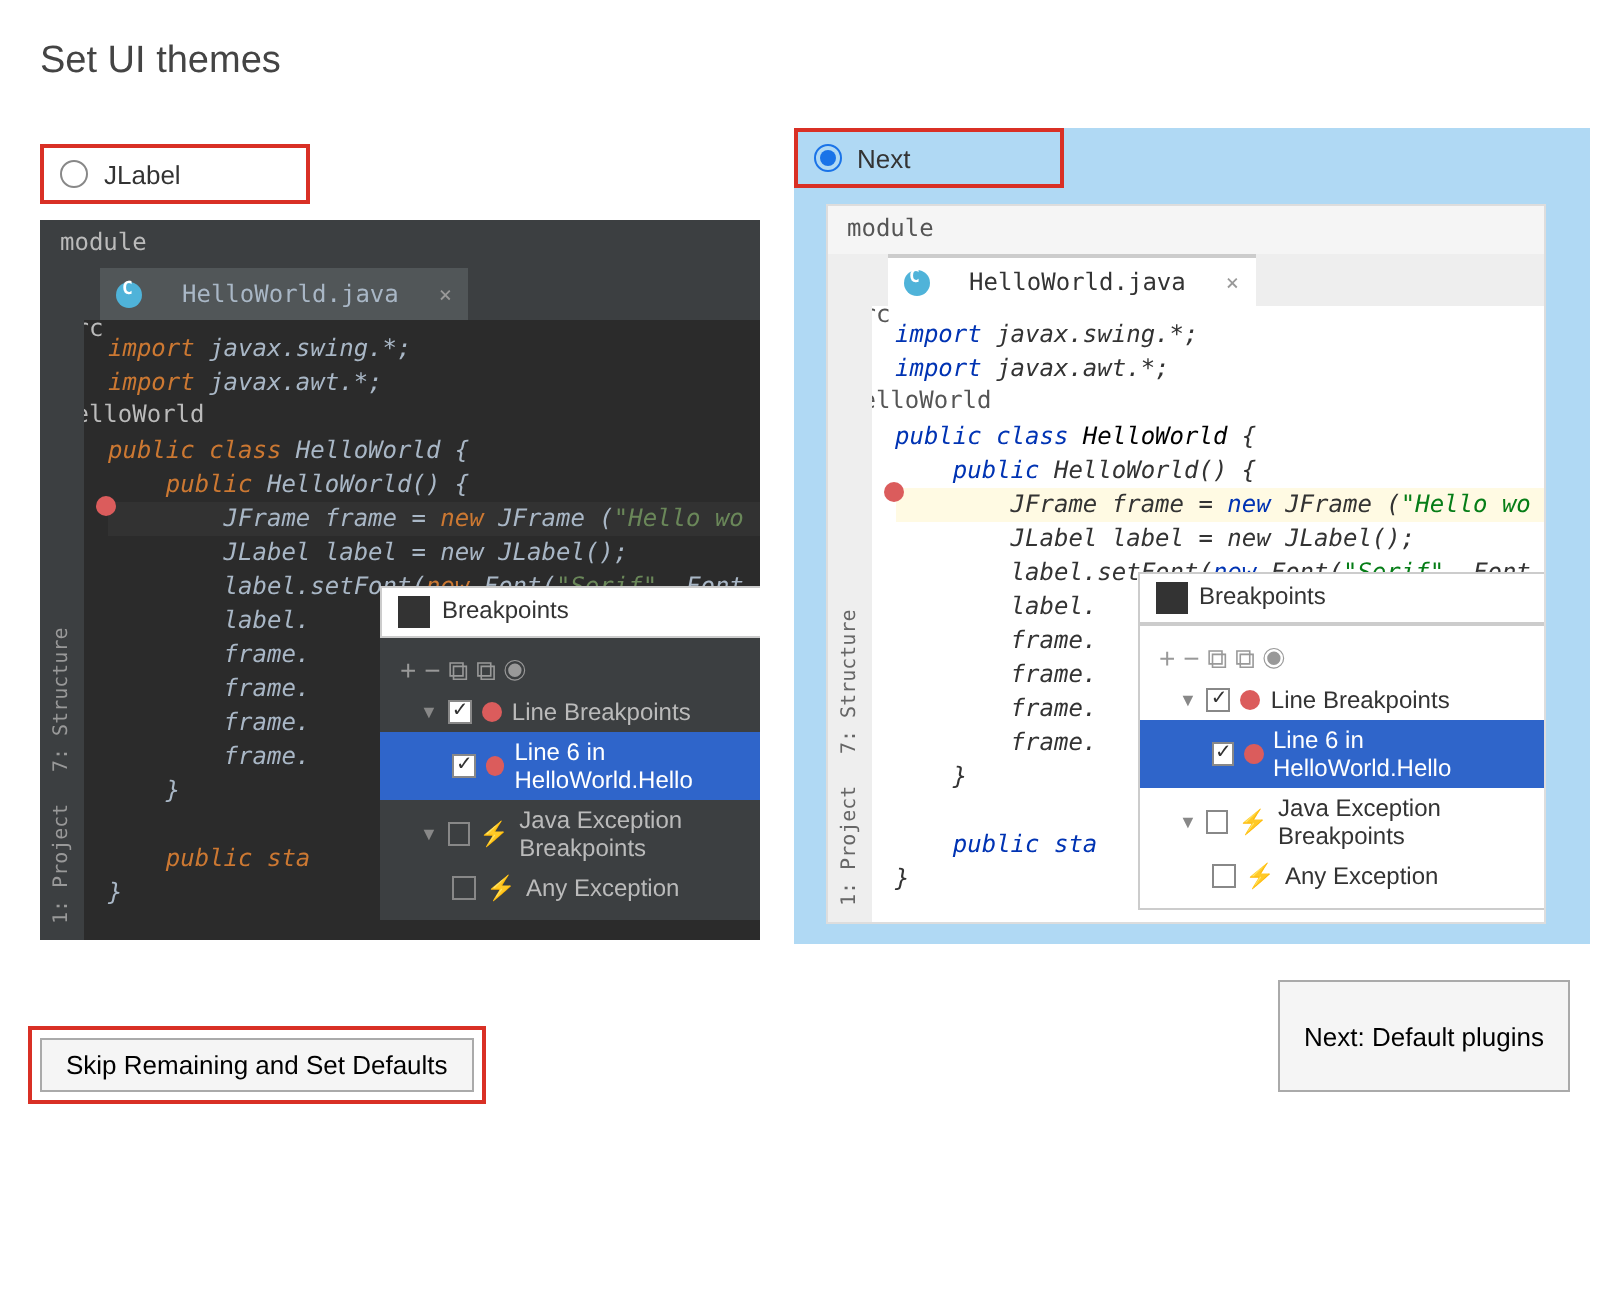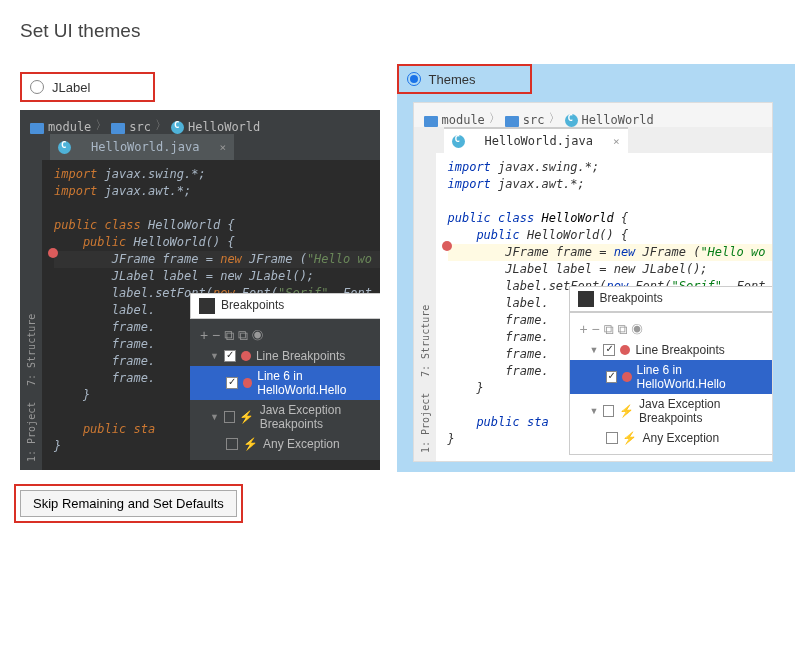--- a/index.html
+++ b/index.html
@@ -15,21 +15,21 @@
 .theme-light-wrap .radio-row { padding-left: 16px; }
 .radio-row { display: flex; align-items: center; height: 30px; margin-bottom: 8px; }
 .radio-row.boxed { border: 2px solid #d93025; width: 135px; padding-left: 8px; }
 .radio { width: 14px; height: 14px; border: 1px solid #888; border-radius: 50%; margin-right: 8px; position: relative; }
 .radio.selected { border-color: #1a73e8; }
 .radio.selected::after { content: ""; position: absolute; width: 8px; height: 8px; background: #1a73e8; border-radius: 50%; left: 2px; top: 2px; }
 .radio-label { font-size: 13px; }
 .preview { width: 360px; height: 360px; overflow: hidden; position: relative; font-family: Consolas, monospace; font-size: 12px; }
 .preview.dark { background: #2b2b2b; color: #a9b7c6; }
 .preview.light { background: #fff; color: #333; border: 1px solid #ddd; margin-left: 16px; }
-.pv-bc { display: flex; align-items: flex-end; height: 24px; padding: 0 10px; font-size: 12px; gap: 4px; }
+.pv-bc { display: flex; align-items: flex-start; height: 24px; padding: 0 10px; font-size: 12px; gap: 4px; flex-direction: column; }
 .preview.dark .pv-bc { background: #3c3f41; color: #bbb; }
 .preview.light .pv-bc { background: #f5f5f5; color: #555; }
 .folder-icon { width: 14px; height: 11px; background: #4a90d9; border-radius: 1px; display: inline-block; }
 .file-icon { width: 13px; height: 13px; background: #4fb3d9; border-radius: 50%; display: inline-block; position: relative; }
 .file-icon::after { content: "C"; position: absolute; color: #fff; font-size: 9px; font-weight: bold; left: 3px; top: -1px; }
 .bc-sep { color: #888; }
 .pv-tab { display: flex; align-items: center; height: 26px; padding-left: 30px; }
 .preview.dark .pv-tab { background: #3c3f41; }
 .preview.light .pv-tab { background: #eee; }
 .tab-item { display: flex; align-items: center; padding: 0 8px; height: 26px; gap: 20px; }
@@ -64,21 +64,21 @@
 .cb { width: 12px; height: 12px; border: 1px solid #888; display: inline-block; }
 .cb.checked { background: #fff; position: relative; }
 .cb.checked::after { content: "✓"; position: absolute; font-size: 10px; left: 1px; top: -2px; color: #333; }
 .bp-row.sel .cb.checked::after { color: #333; }
 .tri { font-size: 9px; color: #888; }
 .red-dot { width: 10px; height: 10px; background: #db5c5c; border-radius: 50%; }
 .bolt { color: #f5a623; font-size: 12px; }
 .note { font-size: 13px; color: #888; margin-top: 20px; line-height: 1.5; }
 .footer { display: flex; justify-content: space-between; margin-top: 18px; }
 .btn { border: 1px solid #aaa; background: #f5f5f5; padding: 5px 12px; font-size: 13px; cursor: pointer; }
-.btn.skip-box { outline: 2px solid #d93025; outline-offset: 4px; }
+.btn.skip-box { outline: 2px solid #d93025; outline-offset: 4px; margin-top: 29px; }
 </style>
 </head>
 <body>
 
 <div class="container">
 
   <h2 class="heading">Set UI themes</h2>
 
   <div class="themes">
 
@@ -157,21 +157,21 @@
               </div>
           </div>
         </div>
       </div>
     </div>
 
     <div class="theme-col">
       <div class="theme-light-wrap">
       <div class="radio-row boxed">
         <span class="radio selected"></span>
-        <span class="radio-label">Themes</span>
+        <span class="radio-label">Next</span>
       </div>
       <div class="preview light">
         <div class="pv-bc">
           <span class="folder-icon"></span>
           <span>module</span>
           <span class="bc-sep">〉</span>
           <span class="folder-icon"></span>
           <span>src</span>
           <span class="bc-sep">〉</span>
           <span class="file-icon"></span>
@@ -237,14 +237,15 @@
           </div>
         </div>
       </div>
       </div>
     </div>
   </div>
 
 
   <div class="footer">
     <button class="btn skip-box">Skip Remaining and Set Defaults</button>
+    <button class="btn">Next: Default plugins</button>
   </div>
 </div>
 
 </body></html>

